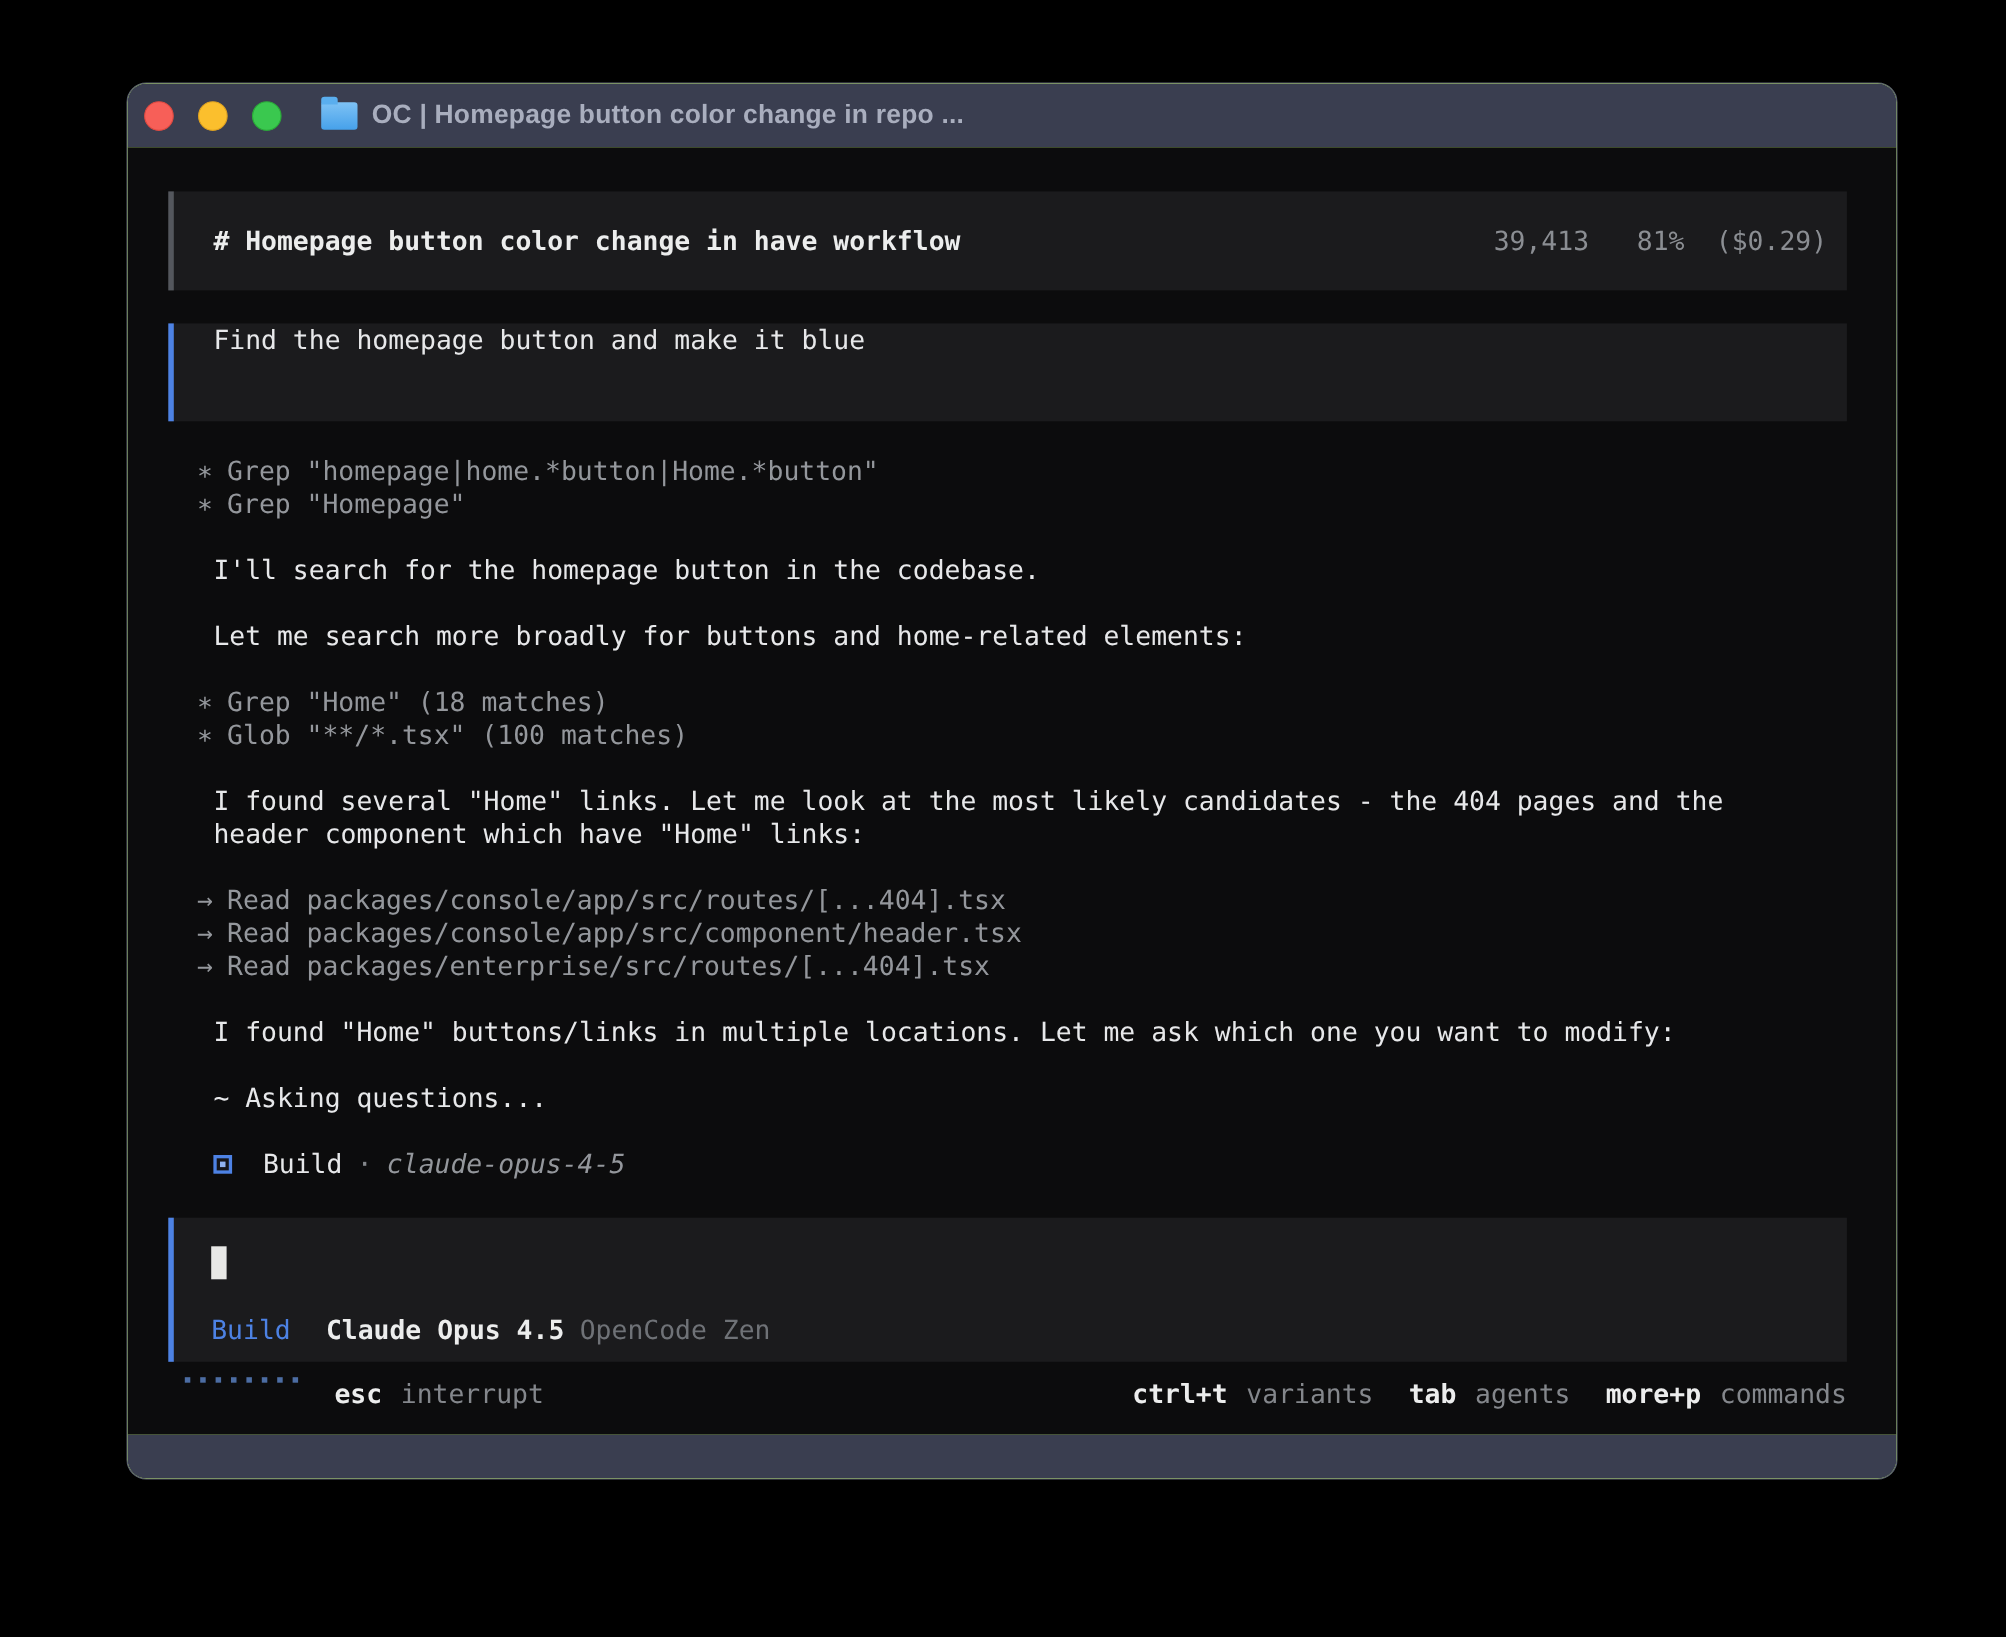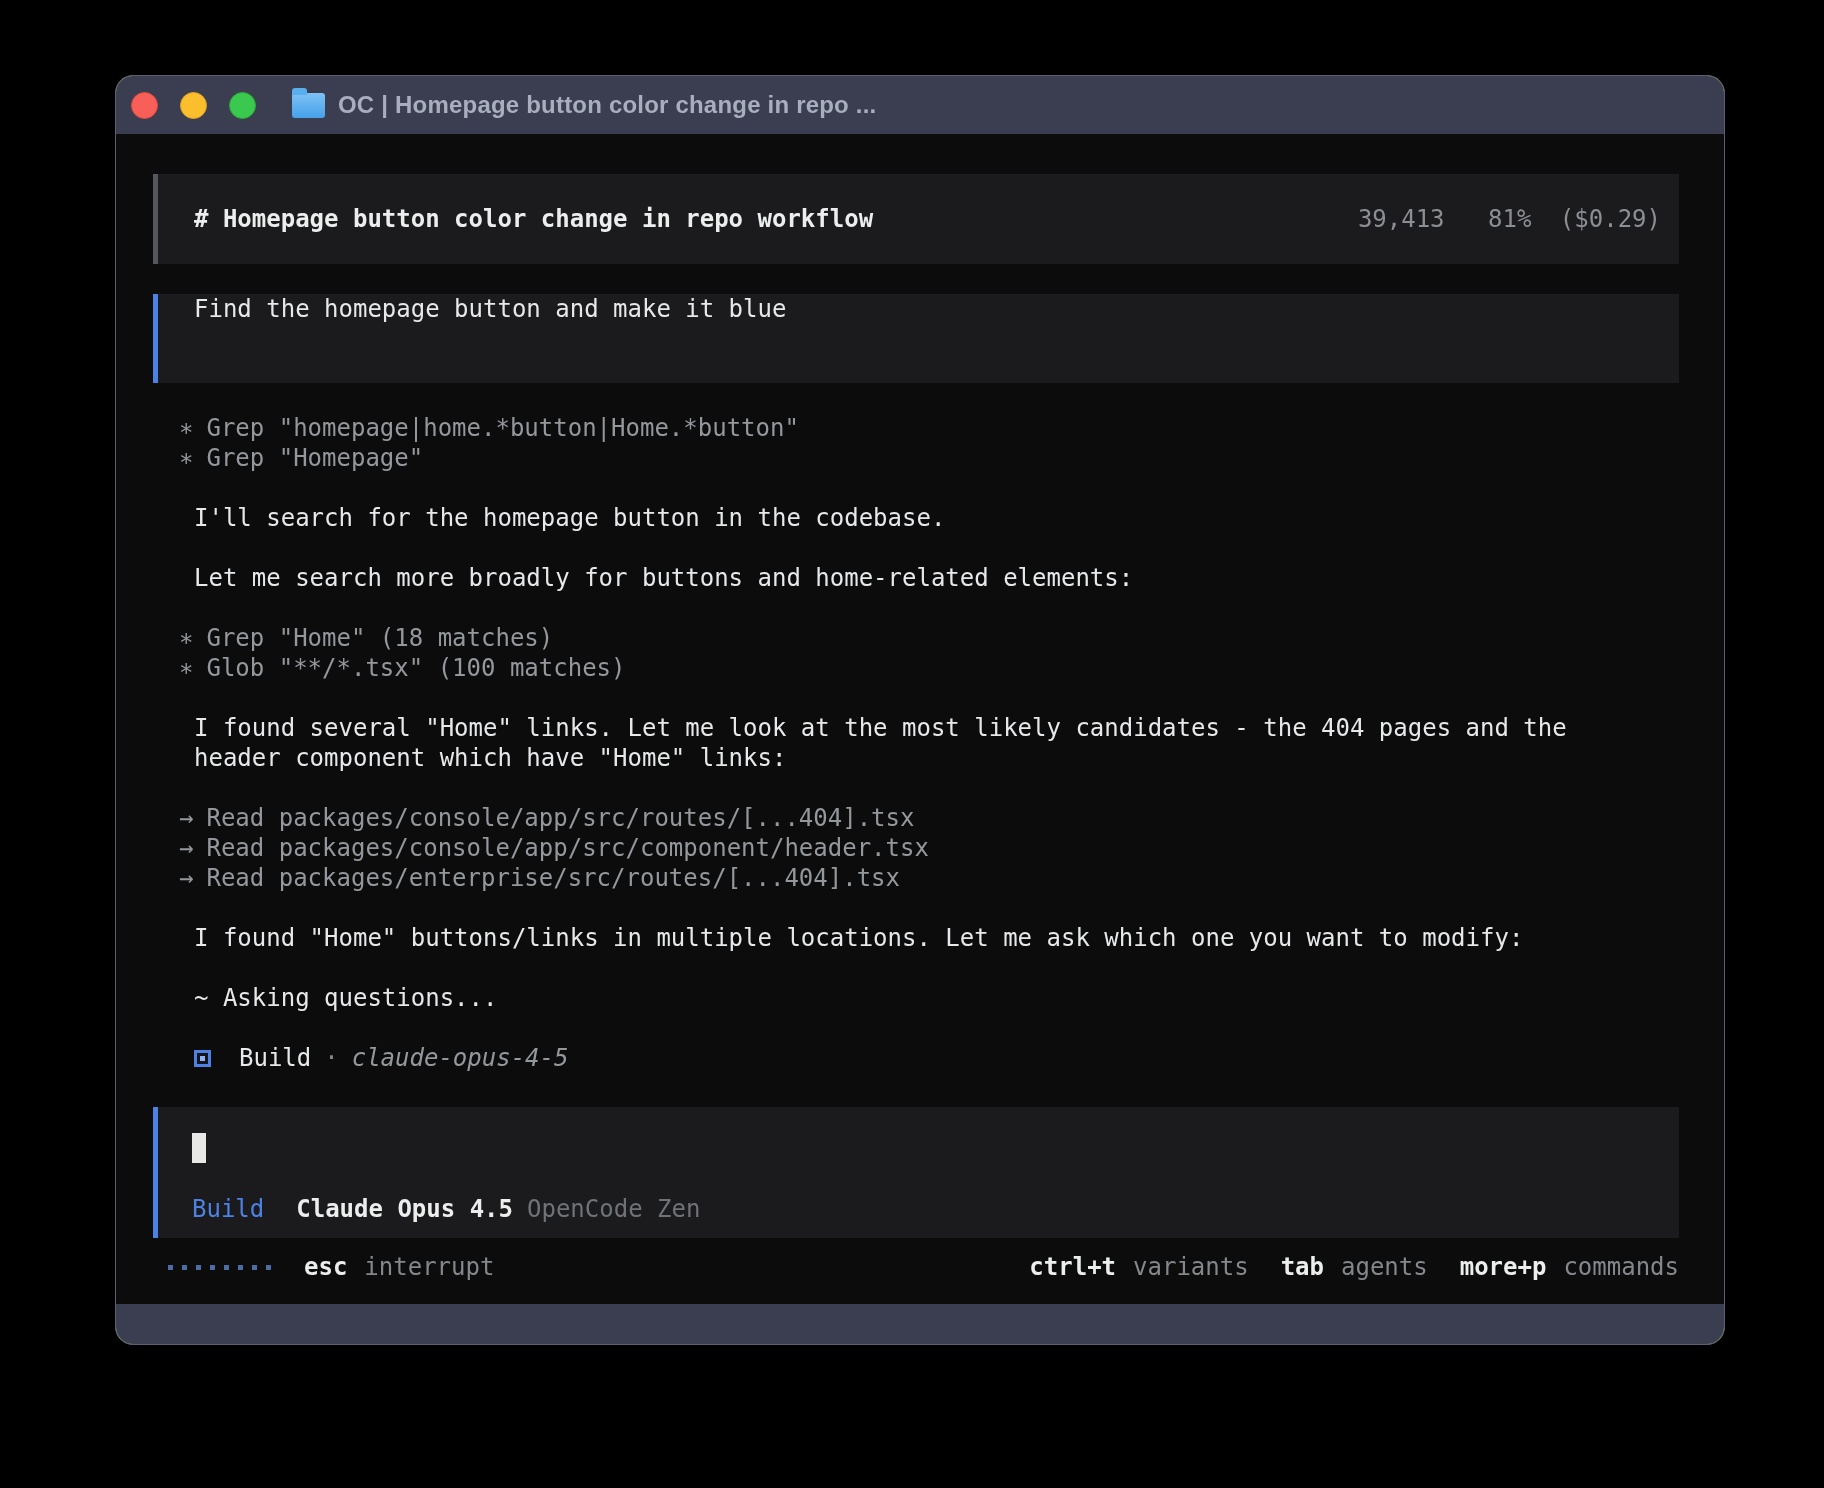--- a/index.html
+++ b/index.html
@@ -78,21 +78,21 @@
     padding:26px 0 14px 34px;
   }
   .cursor { width:14px; height:30px; background:#e8e8e6; }
   .input-meta { margin-top:31px; display:flex; }
   .input-agent { color:#4d82e4; }
   .input-model { color:#eceded; font-weight:bold; margin-left:32px; }
   .input-provider { color:#6f7277; margin-left:14px; }
 
   
   .statusbar {
-    margin-top:14px; height:30px; display:flex; align-items:center;
+    margin-top:14px; height:30px; display:flex; align-items:flex-start;
     padding-left:15px; font-size:24px;
   }
   .spinner { display:flex; align-items:center; gap:9px; }
   .spinner .dot { width:5px; height:5px; background:#4c6da3; }
   .hint-left { margin-left:33px; }
   .hint .key { color:#eceded; font-weight:bold; }
   .hint .lbl { color:#84878c; margin-left:17px; }
   .sb-spacer { flex:1 1 auto; }
   .hints-right { display:flex; }
   .hints-right .hint { margin-left:32px; }
@@ -112,21 +112,21 @@
         <span class="light yellow"></span>
         <span class="light green"></span>
       </div>
       <span class="folder"></span>
       <span class="titlebar-title">OC | Homepage button color change in repo ...</span>
     </div>
 
     <div class="content">
 
       <div class="block-bordered session-header">
-        <span class="session-title"># Homepage button color change in repo workflow</span>
+        <span class="session-title"># Homepage button color change in have workflow</span>
         <span class="session-meta">
           <span class="m-tok">39,413</span>
           <span class="m-ctx">81%</span>
           <span class="m-cost">($0.29)</span>
         </span>
       </div>
 
       <div class="block-bordered user-block">
         <span>Find the homepage button and make it blue</span>
       </div>

